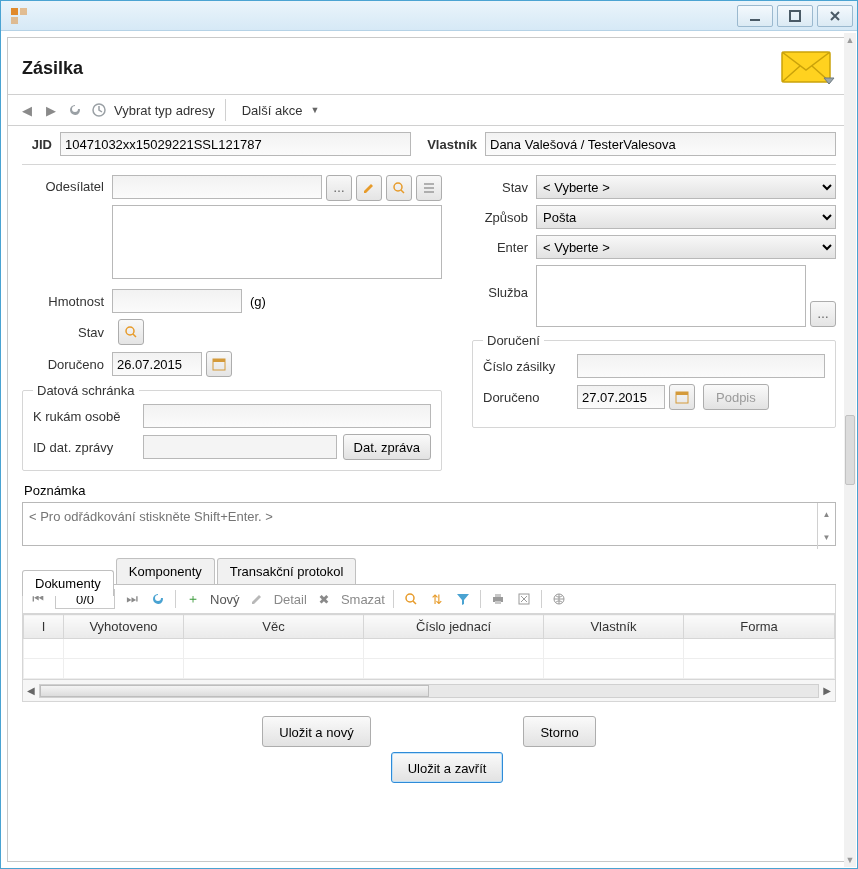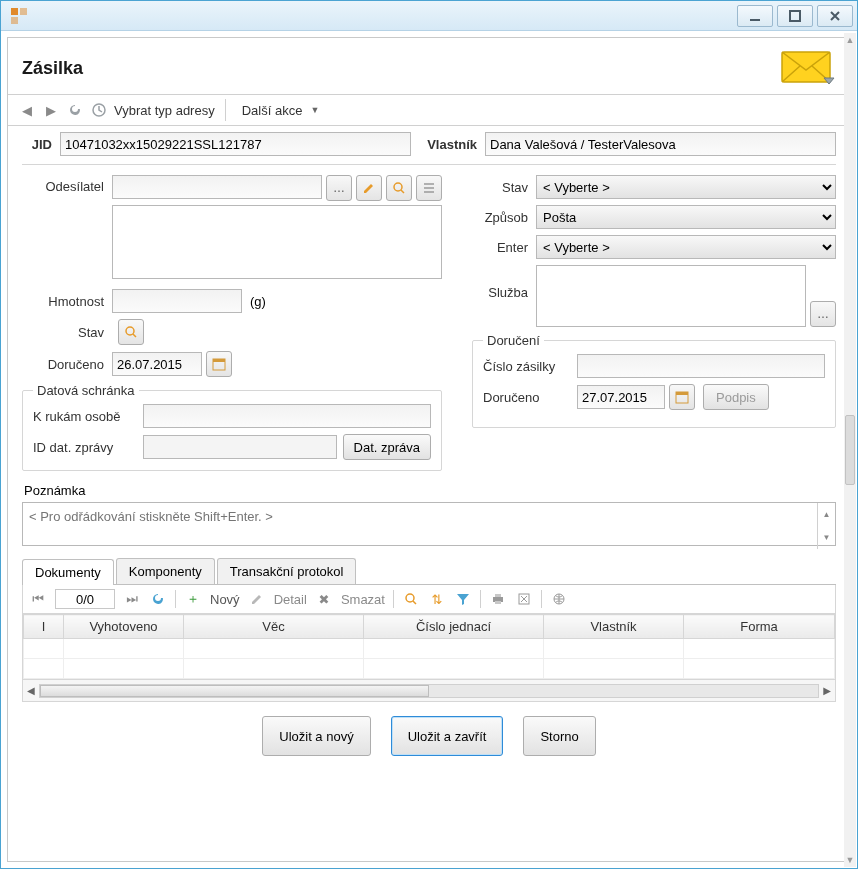--- a/index.html
+++ b/index.html
@@ -25,27 +25,27 @@
   .colL { flex:0 0 420px; }
   .colR { flex:1; }
   input.txt, select.sel, textarea.txa {
     font-size:13px; padding:2px 4px; border:1px solid #b8b8b8;
     background:linear-gradient(#f2f2f2,#fbfbfb); height:24px;
   }
   input.txt[readonly] { background:#f4f4f4; }
   select.sel { background:linear-gradient(#f8f8f8,#e2e2e2); padding:2px 2px; }
   textarea.txa { height:auto; resize:none; background:#fff; }
   .btn-s { width:26px; height:26px; border:1px solid #adadad; background:linear-gradient(#f8f8f8,#e4e4e4); border-radius:3px; display:inline-flex; align-items:center; justify-content:center; font-size:12px; cursor:pointer; color:#555; }
-  .btn { height:40px; padding:8px 16px; border:1px solid #adadad; background:linear-gradient(#fafafa,#e2e2e2); border-radius:3px; font-size:13px; cursor:pointer; }
-  .btn.primary { border:1px solid #2e8bd8; box-shadow:0 0 0 1px #bfe0f7 inset; }
+  .btn { height:31px; padding:8px 16px; border:1px solid #adadad; background:linear-gradient(#fafafa,#e2e2e2); border-radius:3px; font-size:13px; cursor:pointer; }
+  .btn.primary { border:1px solid #2e8bd8; box-shadow:0 0 0 1px #bfe0f7 inset;margin-top:36px; }
   fieldset.grp { border:1px solid #d6d6d6; border-radius:2px; padding:6px 10px 10px 10px; margin:4px 0 8px 0; }
   fieldset.grp legend { font-size:13px; color:#333; padding:0 4px; }
   .tabs { display:flex; border-bottom:1px solid #c0c0c0; margin-top:8px; }
   .tab { padding:5px 12px; font-size:13px; border:1px solid #c0c0c0; border-bottom:none; background:#f1f1f1; margin-right:2px; cursor:pointer; border-radius:3px 3px 0 0; }
-  .tab.active { background:#fff; position:relative; top:1px; }
+  .tab.active { background:#fff; position:relative; top:12px; }
   .grid-toolbar { border:1px solid #d6d6d6; border-top:none; padding:4px 6px; display:flex; align-items:center; gap:8px; font-size:13px; color:#555; }
   .gt-ic { width:18px; height:18px; display:inline-flex; align-items:center; justify-content:center; cursor:pointer; }
   .gt-sep { width:1px; height:18px; background:#d0d0d0; }
   .gt-pg { width:60px; text-align:center; border:1px solid #c8c8c8; height:20px; font-size:13px; }
   .grid { border:1px solid #d6d6d6; border-top:none; }
   .grid table { width:100%; border-collapse:collapse; font-size:13px; }
   .grid th { background:linear-gradient(#fbfbfb,#eaeaea); border:1px solid #d6d6d6; padding:4px 6px; font-weight:normal; color:#333; }
   .grid td { border:1px solid #eee; height:20px; }
   .grid-scroll { height:22px; border-top:1px solid #d6d6d6; background:#f6f6f6; display:flex; align-items:center; }
   .grid-scroll .tr { margin-left:auto; margin-right:4px; font-size:10px; color:#666; cursor:pointer; }

